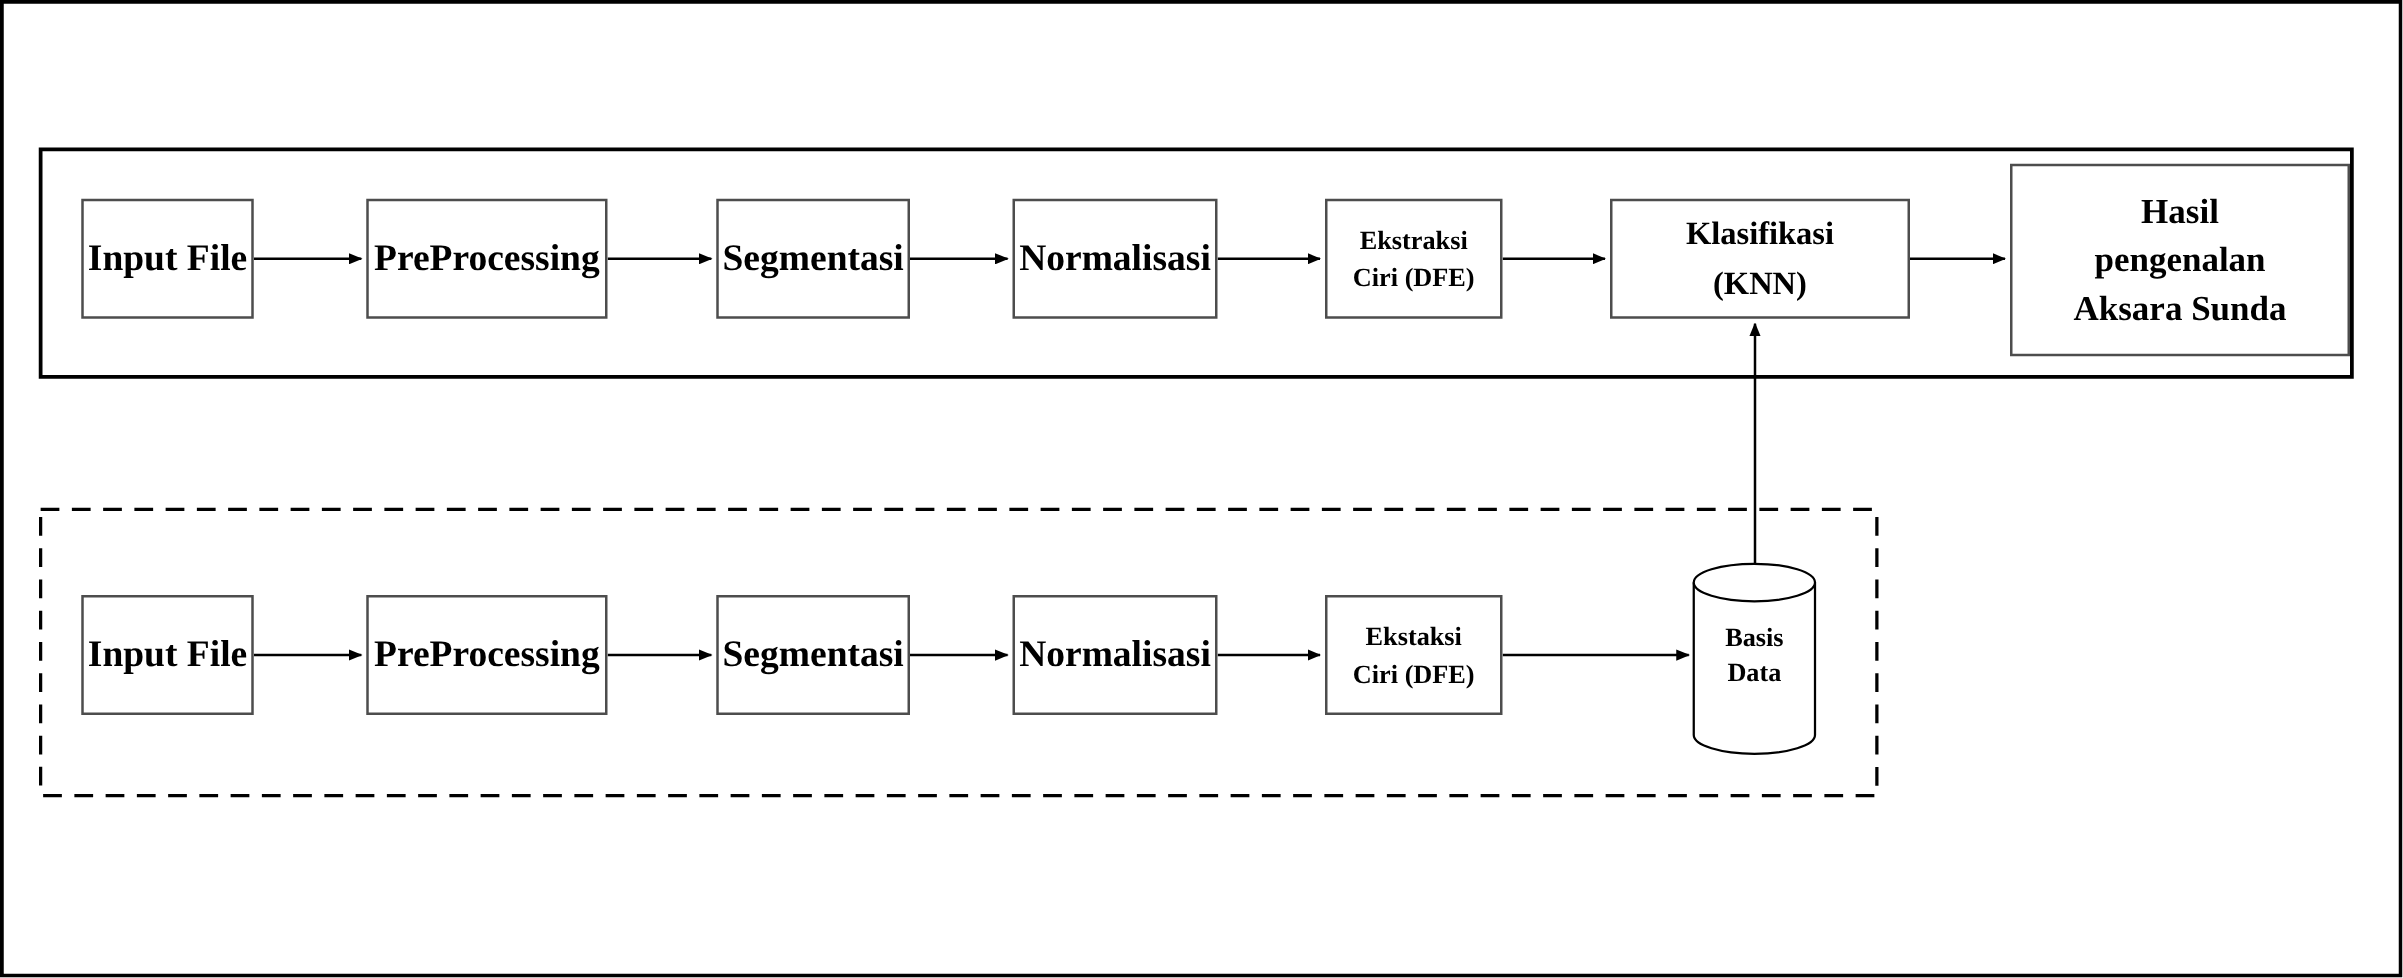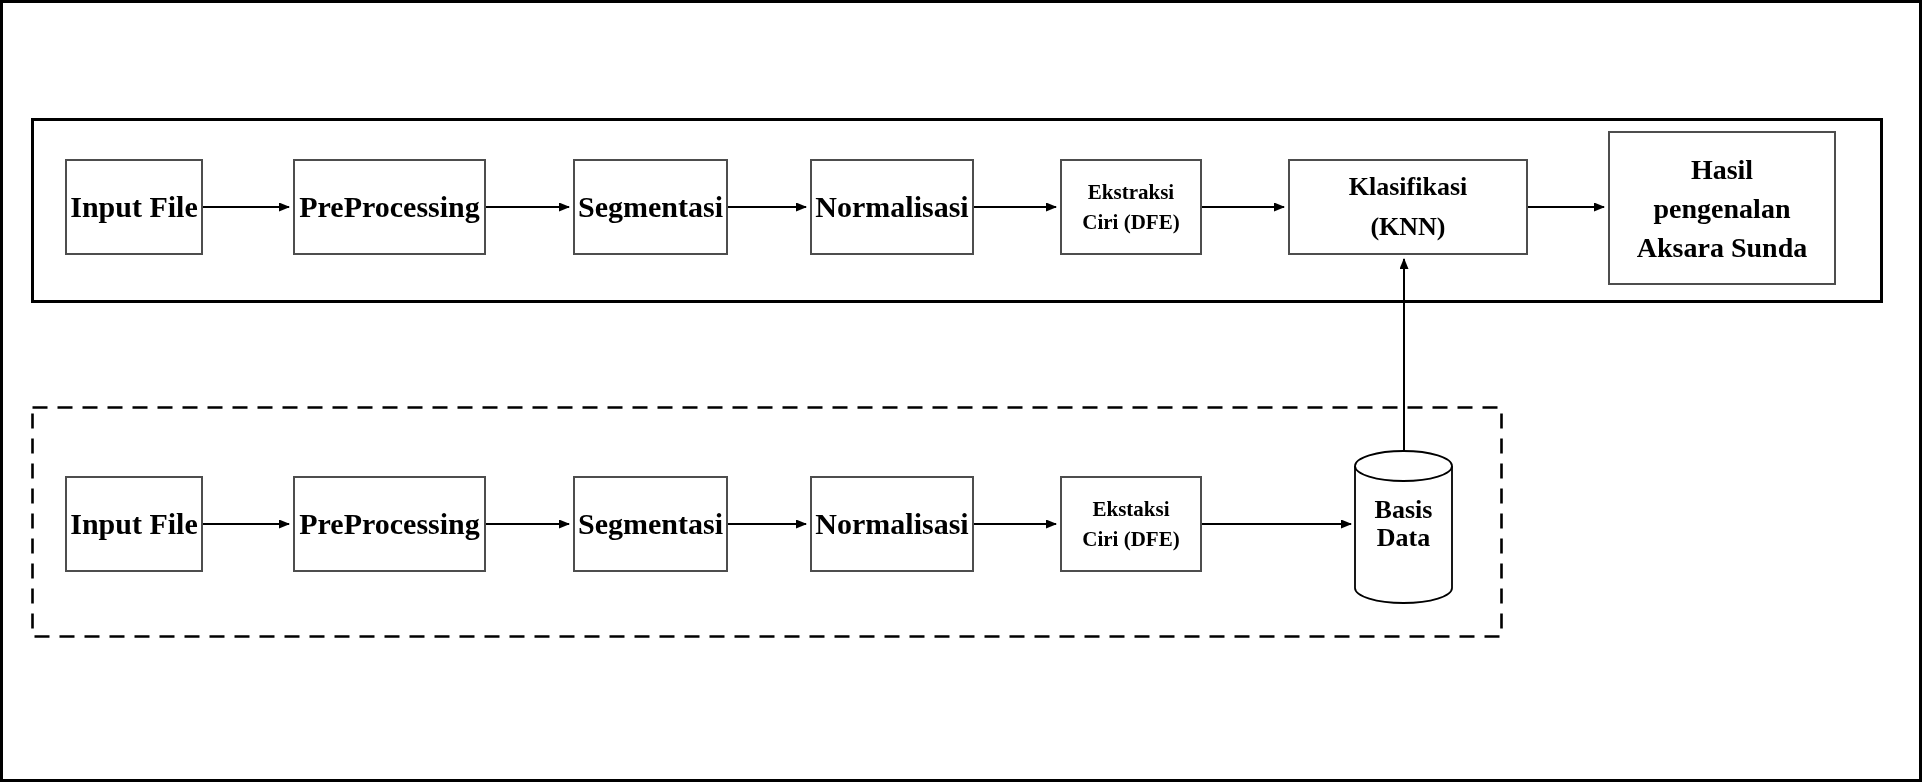--- a/index.html
+++ b/index.html
@@ -62,21 +62,21 @@
     position: absolute;
     left: 1352px;
     top: 488px;
     width: 97px;
     height: 66px;
     display: flex;
     align-items: center;
     justify-content: center;
     z-index: 3;
   }
-  .db-label .box-label { font-size: 26px; line-height: 28px; }
+  .db-label .box-label { font-size: 21px; line-height: 28px; }
 </style>
 </head>
 <body>
 
 <div class="canvas">
 
   <div class="container-solid"></div>
 
   <svg class="overlay-svg" viewBox="0 0 1922 782" xmlns="http://www.w3.org/2000/svg">
     <defs>
@@ -119,21 +119,21 @@
     <span class="box-label">Normalisasi</span>
   </div>
   <div class="flow-box" style="left:1057px; top:156px; width:142px; height:96px;">
     <span class="box-label label-small">Ekstraksi
 Ciri (DFE)</span>
   </div>
   <div class="flow-box" style="left:1285px; top:156px; width:240px; height:96px;">
     <span class="box-label label-large">Klasifikasi
 (KNN)</span>
   </div>
-  <div class="flow-box" style="left:1605px; top:128px; width:228px; height:154px;">
+  <div class="flow-box" style="left:1605px; top:128px; width:272px; height:154px;">
     <span class="box-label label-result">Hasil
 pengenalan
 Aksara Sunda</span>
   </div>
 
   <div class="flow-box" style="left:62px;  top:473px; width:138px; height:96px;">
     <span class="box-label">Input File</span>
   </div>
   <div class="flow-box" style="left:290px; top:473px; width:193px; height:96px;">
     <span class="box-label">PreProcessing</span>

